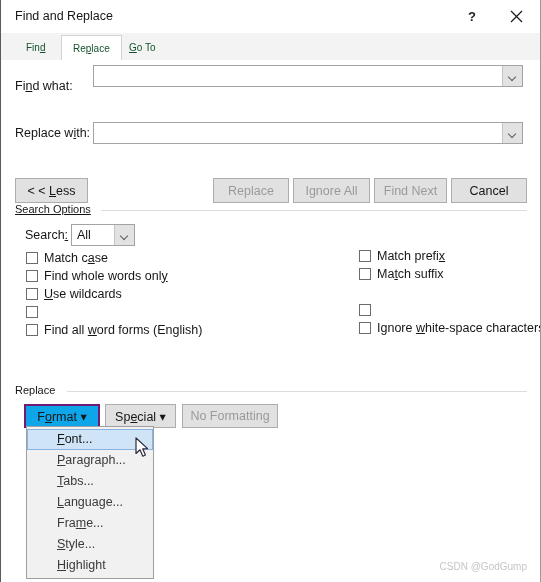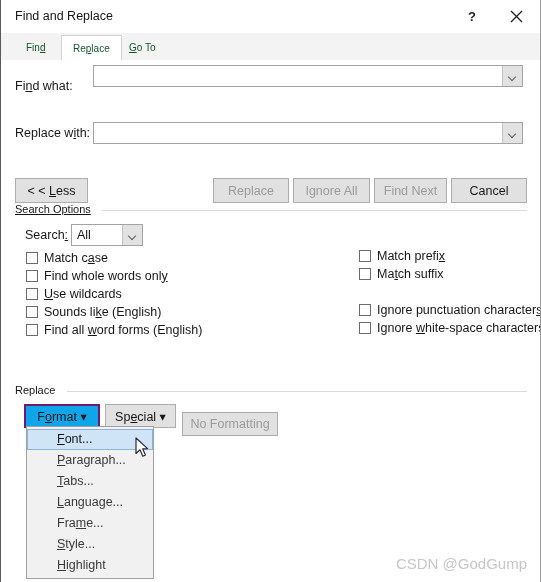--- a/index.html
+++ b/index.html
@@ -240,21 +240,21 @@
     top: 437px;
     z-index: 60;
     pointer-events: none;
   }
 
   
   .watermark {
     position: absolute;
     right: 13px;
     bottom: 10px;
-    font-size: 15px;
+    font-size: 10px;
     color: #c6c6c6;
     white-space: nowrap;
     z-index: 50;
   }
 </style>
 </head>
 <body>
 
 <div class="dialog">
 
@@ -314,77 +314,75 @@
     <div class="btn" style="left:450px; top:118px; width:76px;">Cancel</div>
 
     <div class="group-label" style="left:14px; top:143px;">
       <u class="acc">Search Options</u>
     </div>
     <div class="group-rule" style="left:100px; top:150px; width:426px;"></div>
 
     <div class="field-label" style="left:24px; top:168px;">
       Search<u class="acc">:</u>
     </div>
-    <div class="combo" style="left:70px; top:164px; width:72px;">
+    <div class="combo" style="left:70px; top:164px; width:64px;">
       <div class="value">All</div>
       <div class="arrow">
         <span class="chev"></span>
       </div>
     </div>
 
     <div class="cbrow" style="left:25px; top:189px;justify-content:space-between;">
       <span class="cbox"></span>
       <span class="cblabel">Match c<u class="acc">a</u>se</span>
     </div>
     <div class="cbrow" style="left:25px; top:207px;">
       <span class="cbox"></span>
       <span class="cblabel">Find whole words onl<u class="acc">y</u></span>
     </div>
     <div class="cbrow" style="left:25px; top:225px;">
       <span class="cbox"></span>
       <span class="cblabel"><u class="acc">U</u>se wildcards</span>
     </div>
     <div class="cbrow" style="left:25px; top:243px;">
       <span class="cbox"></span>
-      <span class="cblabel">Sounds li<u class="acc">k</u>e (English)</span>
     </div>
     <div class="cbrow" style="left:25px; top:261px;">
       <span class="cbox"></span>
       <span class="cblabel">Find all <u class="acc">w</u>ord forms (English)</span>
     </div>
 
     <div class="cbrow" style="left:358px; top:187px;">
       <span class="cbox"></span>
       <span class="cblabel">Match prefi<u class="acc">x</u></span>
     </div>
     <div class="cbrow" style="left:358px; top:205px;">
       <span class="cbox"></span>
       <span class="cblabel">Ma<u class="acc">t</u>ch suffix</span>
     </div>
     <div class="cbrow" style="left:358px; top:241px;">
       <span class="cbox"></span>
-      <span class="cblabel">Ignore punctuation character<u class="acc">s</u></span>
     </div>
     <div class="cbrow" style="left:358px; top:259px;">
       <span class="cbox"></span>
       <span class="cblabel">Ignore <u class="acc">w</u>hite-space characters</span>
     </div>
 
     <div class="group-label" style="left:14px; top:324px;">
       Replace
     </div>
     <div class="group-rule" style="left:66px; top:331px; width:460px;"></div>
 
     <div class="btn focus-blue" style="left:23px; top:344px; width:76px; height:24px;">
       <span>F<u class="acc">o</u>rmat <span>▾</span></span>
     </div>
     <div class="btn" style="left:104px; top:344px; width:71px; height:24px;">
       <span>Sp<u class="acc">e</u>cial <span>▾</span></span>
     </div>
-    <div class="btn disabled" style="left:181px; top:344px; width:96px; height:24px;margin-top:8px;">No Formatting</div>
+    <div class="btn disabled" style="left:181px; top:344px; width:96px; height:24px;">No Formatting</div>
 
   </div>
 
   <div class="menu">
     <div class="menu-item highlight">
       <span><u class="acc">F</u>ont...</span>
     </div>
     <div class="menu-item">
       <span><u class="acc">P</u>aragraph...</span>
     </div>

